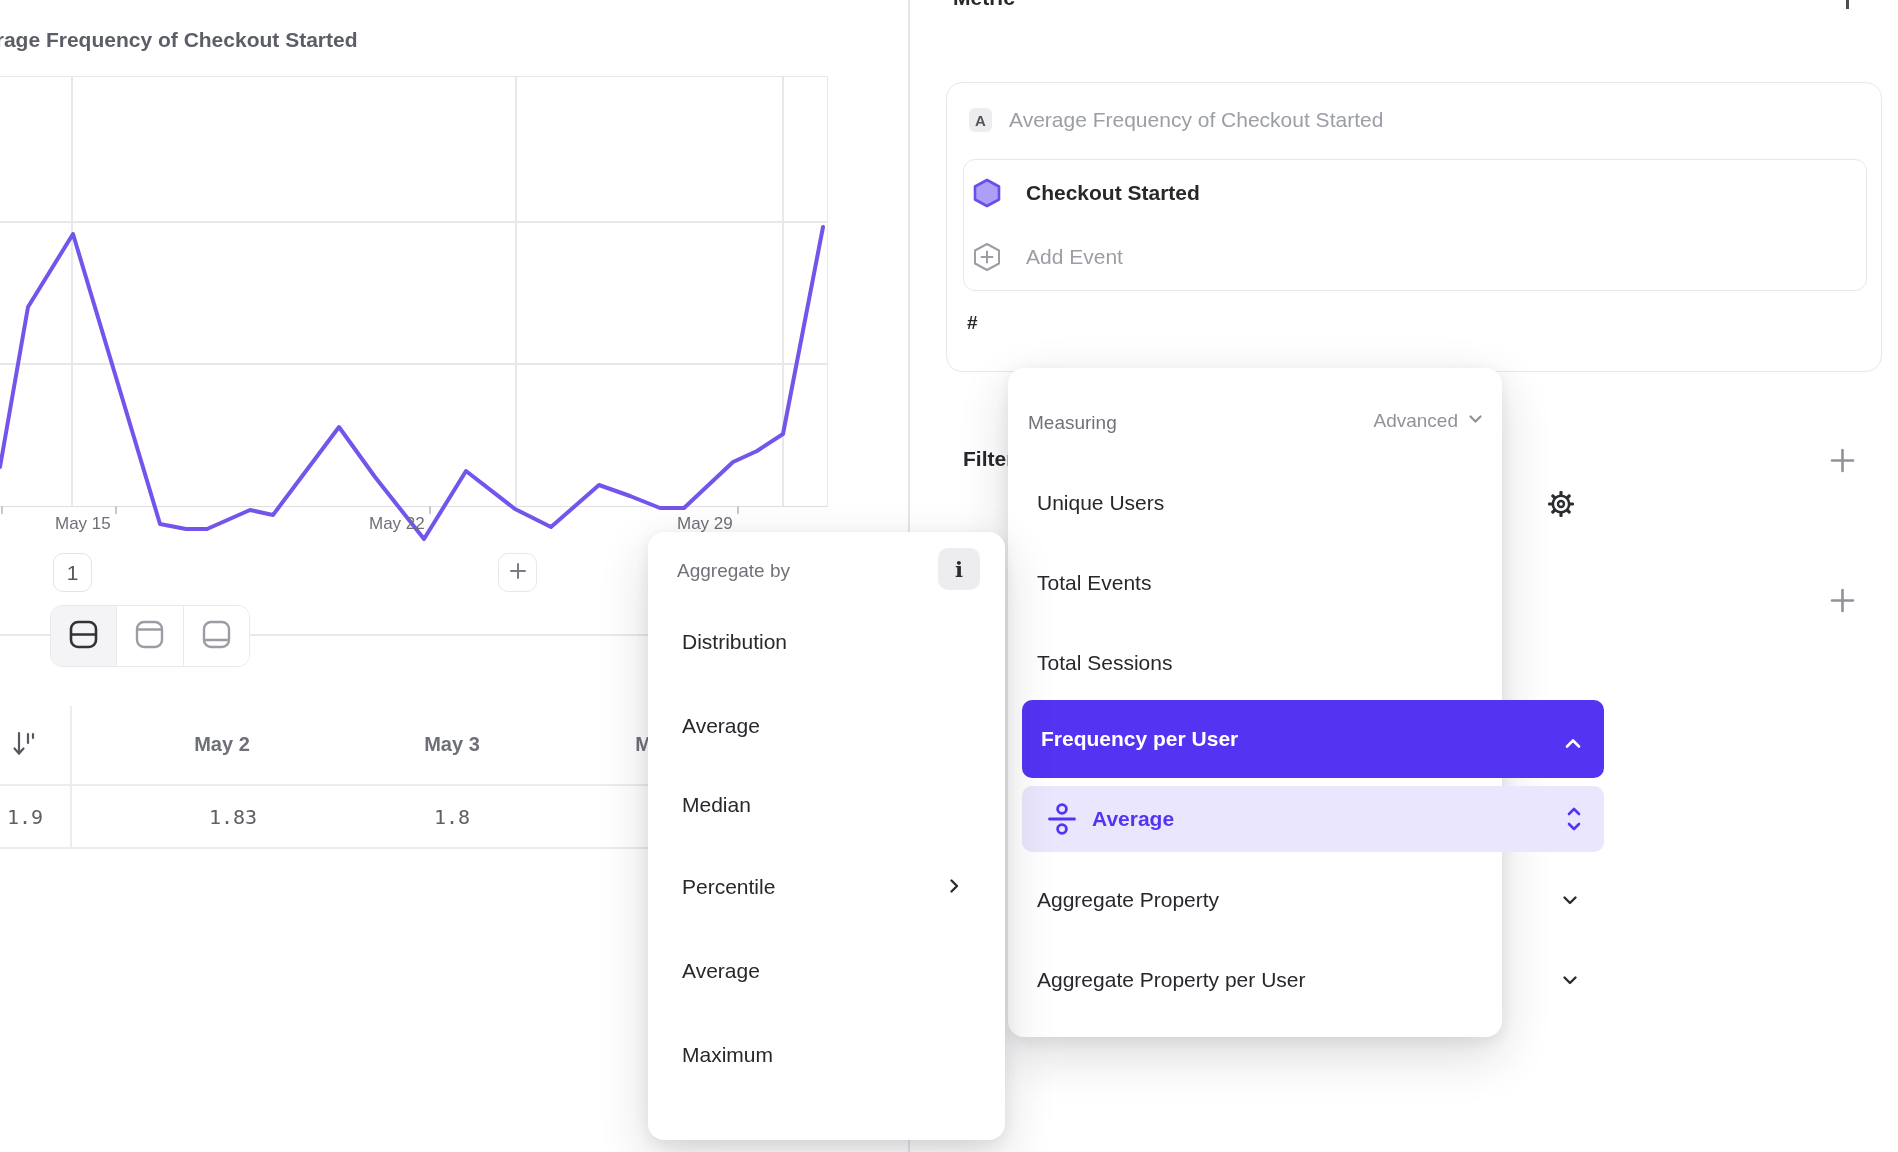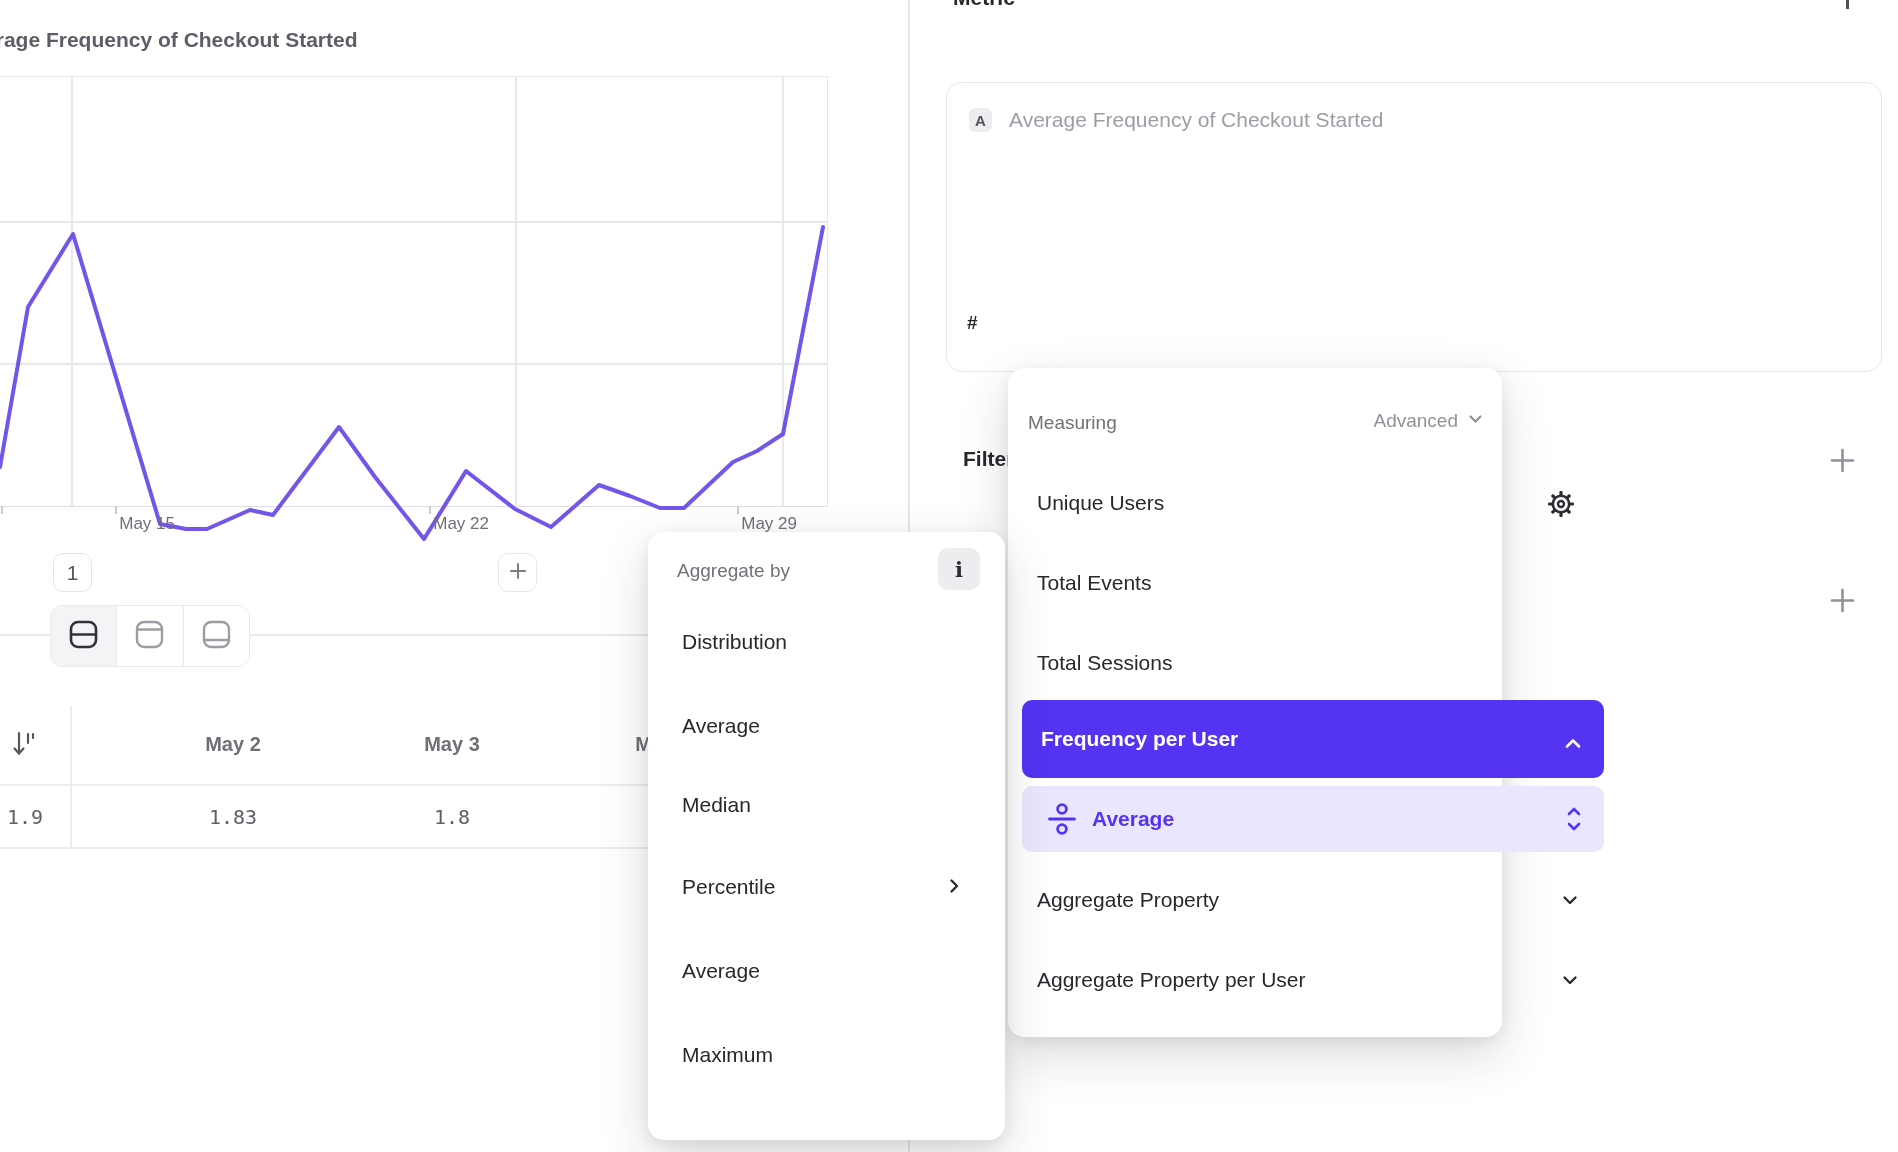--- a/index.html
+++ b/index.html
@@ -11,21 +11,21 @@
   
   .chart-title-clip{left:0;top:28px;width:720px;height:28px;overflow:hidden;white-space:nowrap;
       font-size:21px;font-weight:600;color:#5B5E66;}
   .chart-title-clip span{display:inline-block;margin-left:-42px;}
   .plot{left:0;top:76px;width:827px;height:429px;background:#fff;
       border-top:1.5px solid #E8E8EA;border-right:1.5px solid #E8E8EA;border-bottom:1.5px solid #DFDFE3;}
   .vgrid{position:absolute;top:0;bottom:0;width:1.5px;background:#E8E8EA;}
   .hgrid{position:absolute;left:0;right:0;height:1.5px;background:#E8E8EA;}
   .plot svg{position:absolute;left:0;top:0;overflow:visible;}
   .axis-tick{top:506px;width:1.5px;height:8px;background:#C9C9CE;}
-  .xlabel{top:514px;width:120px;text-align:right;font-size:17px;color:#6E7077;}
+  .xlabel{top:514px;width:120px;text-align:left;font-size:17px;color:#6E7077;}
 
   .seg-box{left:53px;top:553px;width:37px;height:37px;border:1.5px solid #E4E4E7;border-radius:10px;
       display:flex;align-items:center;justify-content:center;font-size:21px;color:#55585E;background:#fff;}
   .plus-box{left:498px;top:553px;width:37px;height:37px;border:1.5px solid #E8E8EB;border-radius:10px;
       display:flex;align-items:center;justify-content:center;background:#fff;}
   .section-divider{left:0;top:634px;width:908px;height:1.5px;background:#E9E9EB;}
 
   .toggle-group{left:50px;top:605px;width:198px;height:60px;background:#fff;border:1.5px solid #E9E9EB;
       border-radius:12px;display:flex;overflow:hidden;}
   .toggle-cell{flex:1;display:flex;align-items:center;justify-content:center;border-right:1.5px solid #E9E9EB;background:#fff;}
@@ -152,37 +152,53 @@
       <svg width="26" height="32" viewBox="0 0 26 32">
           <g stroke="#55585E" stroke-width="2.2" stroke-linecap="round" fill="none">
             <path d="M7 5v20"></path>
             <path d="M2.5 20.5L7 25.5l4.5-5"></path>
             <path d="M16 6v9"></path>
             <path d="M21 6v4"></path>
           </g>
         </svg>
     </span>
   </div>
-  <div class="abs th" style="left:163px">May 2</div>
+  <div class="abs th" style="left:152px">May 2</div>
   <div class="abs th" style="left:382px">May 3</div>
   <div class="abs th" style="left:593px">May 4</div>
 
   <div class="abs td" style="left:-77px;width:120px;text-align:right">1.9</div>
   <div class="abs td" style="left:163px">1.83</div>
   <div class="abs td" style="left:382px">1.8</div>
 
   <div class="abs pane-divider"></div>
 
   <div class="abs metric-label">Metric</div>
   <div class="abs partial-plus"></div>
 
   <div class="abs metric-card">
     <div class="abs a-badge">A</div>
     <div class="abs metric-name">Average Frequency of Checkout Started</div>
 
+    <div class="abs event-card">
+      <div class="abs" style="left:8px;top:18px;width:30px;height:30px">
+        <svg width="30" height="30" viewBox="0 0 30 30">
+            <polygon id="hex-filled" points="15,2 27,8.5 27,21.5 15,28 3,21.5 3,8.5" stroke-width="2.6" stroke-linejoin="round" fill="#AC9FF5" stroke="#6C4CEC"></polygon>
+          </svg>
+      </div>
+      <div class="abs event-row-text" style="left:62px;top:18px;font-weight:600;color:#26282C">Checkout Started</div>
+
+      <div class="abs" style="left:8px;top:82px;width:30px;height:30px">
+        <svg width="30" height="30" viewBox="0 0 30 30">
+            <polygon points="15,2 27,8.5 27,21.5 15,28 3,21.5 3,8.5" fill="none" stroke="#9B9EA5" stroke-width="2" stroke-linejoin="round"></polygon>
+            <path d="M15 9.5v11M9.5 15h11" stroke="#9B9EA5" stroke-width="2" stroke-linecap="round"></path>
+          </svg>
+      </div>
+      <div class="abs event-row-text" style="left:62px;top:82px;color:#9B9EA5">Add Event</div>
+    </div>
 
     <div class="abs hash">#</div>
   </div>
 
   <div class="abs filters-label">Filters</div>
 
   <div class="abs float-plus" style="left:1829px;top:447px">
     <svg width="27" height="27" viewBox="0 0 27 27">
         <path d="M13.5 3v21M3 13.5h21" stroke="#8F9298" stroke-width="2.6" stroke-linecap="round"></path>
       </svg>

